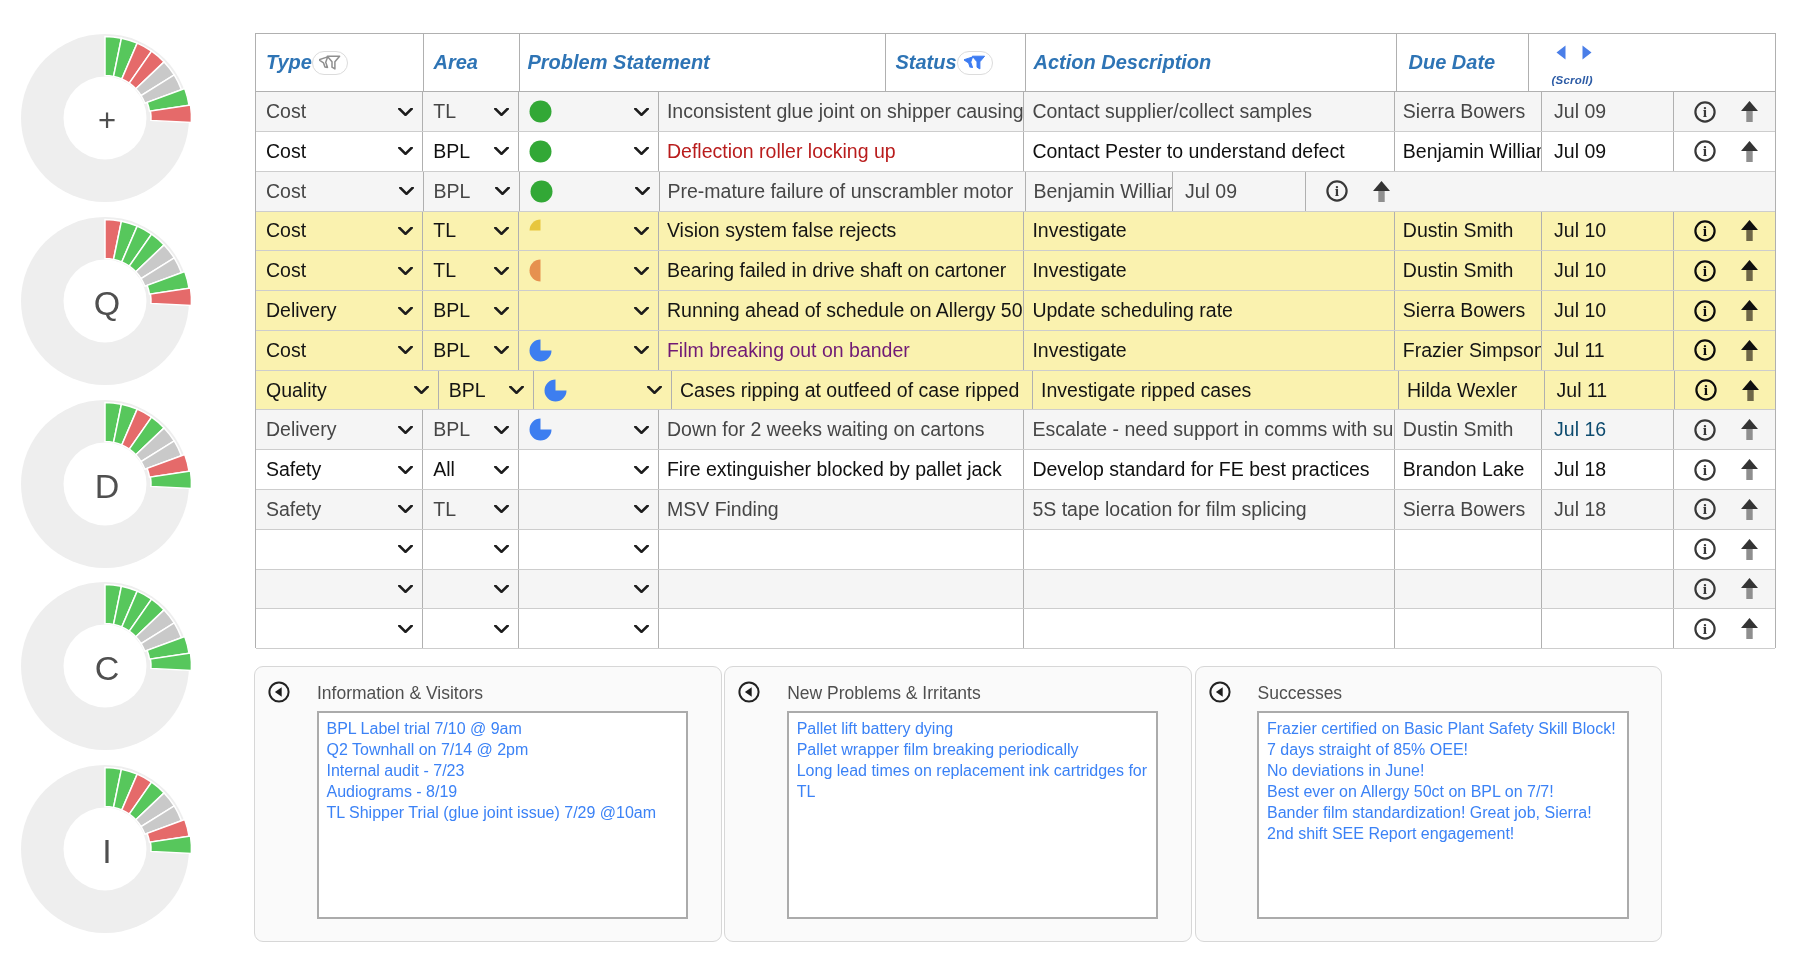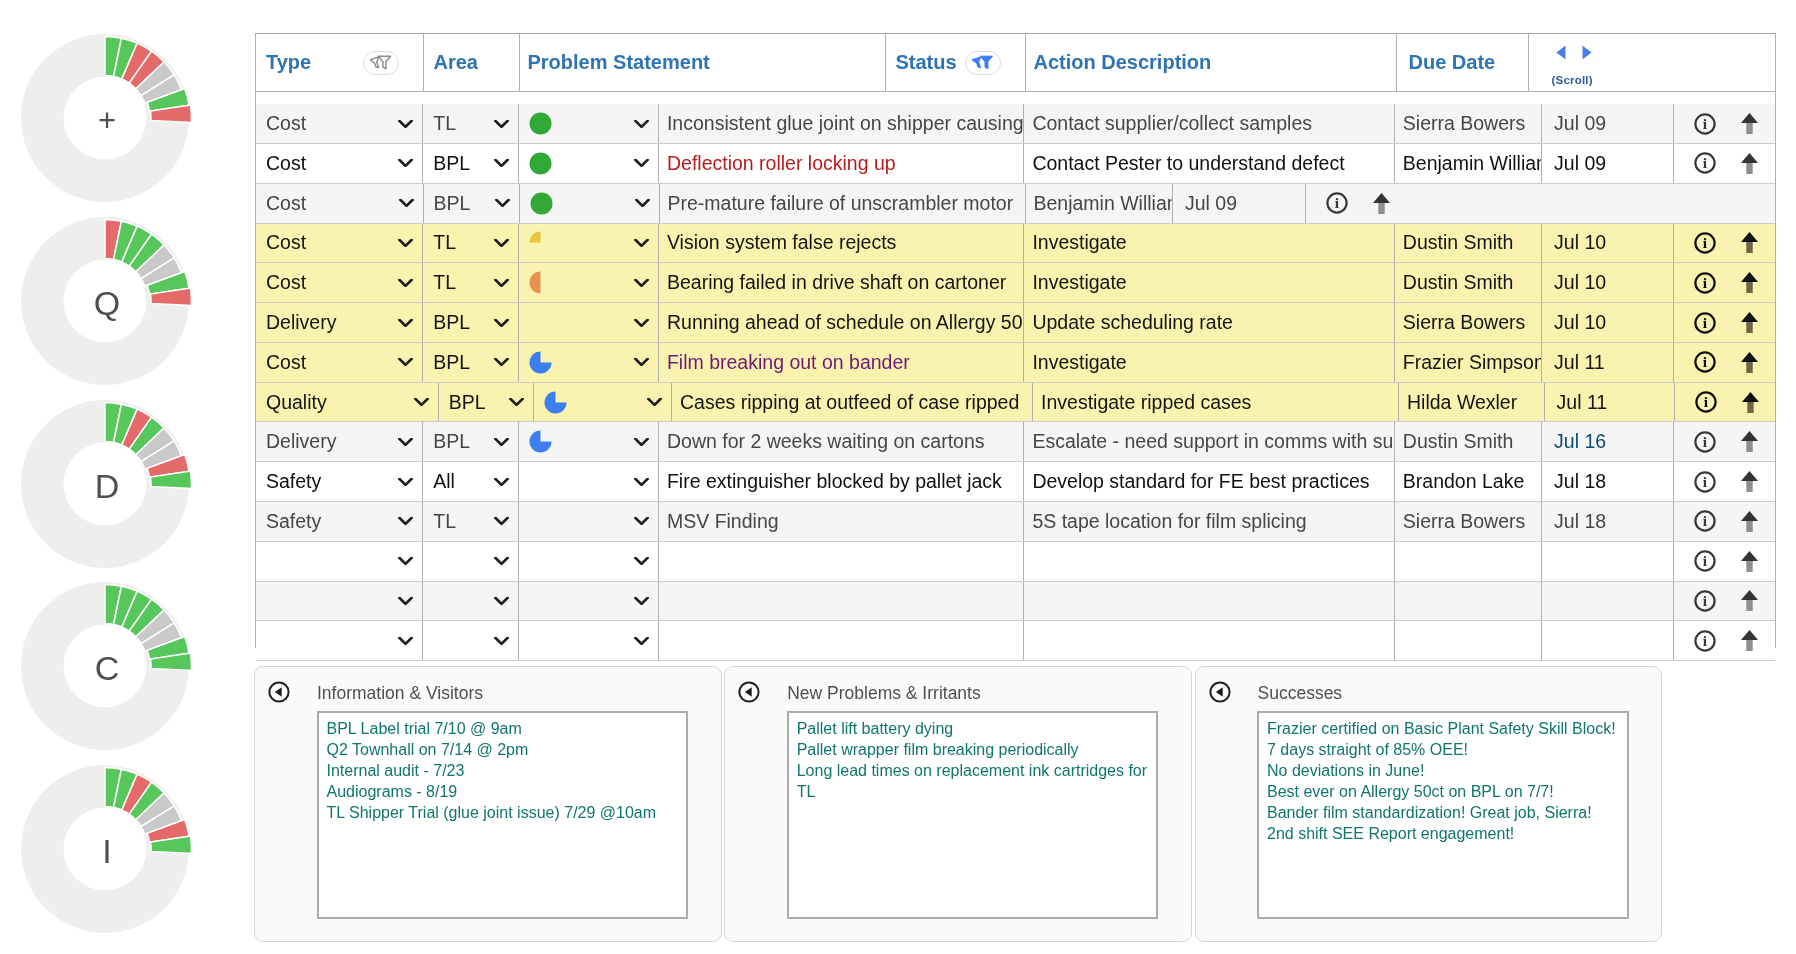--- a/index.html
+++ b/index.html
@@ -2,35 +2,35 @@
 <html><head>
 <meta charset="utf-8">
 <style>
 * { margin:0; padding:0; box-sizing:border-box; }
 html,body { width:1796px; height:954px; background:#ffffff; font-family:"Liberation Sans", sans-serif; overflow:hidden; }
 #stage { position:relative; width:1796px; height:954px; }
 
 
 #tbl { position:absolute; left:255px; top:33px; width:1520.5px; height:615.1px; border:1px solid #b0b0b0; background:#fff; }
 .hdr { position:absolute; left:0; top:0; height:58.3px; width:100%; display:flex; border-bottom:1px solid #b0b0b0; background:#fff; }
-.hc { position:relative; height:100%; border-right:1px solid #b0b0b0; display:flex; align-items:center; justify-content:space-between; padding-left:10px; padding-right:24px; color:#2e74b5; font-size:20px; font-weight:bold; }
+.hc { position:relative; height:100%; border-right:1px solid #b0b0b0; display:flex; align-items:center; justify-content:flex-start; padding-left:10px; padding-right:24px; color:#2e74b5; font-size:20px; font-weight:bold;font-style:italic; }
 .fpill { width:36px; height:24px; border:1px solid #dcdcdc; border-radius:12px; background:#fff; display:flex; align-items:center; justify-content:center; }
 .scrollhdr { width:100%; height:100%; display:flex; flex-direction:column; align-items:center; justify-content:flex-start; padding-top:11px; gap:14px; }
 .tris { display:flex; gap:16px; align-items:center; margin-left:4px; }
 .scrolltxt { font-size:11.5px; font-weight:bold; color:#2d5ca6; letter-spacing:0.2px; }
-.row { position:absolute; left:0; height:39.77px; width:100%; display:flex; border-bottom:1px solid #cdcdcd;margin-top:12px; }
+.row { position:absolute; left:0; height:39.77px; width:100%; display:flex; border-bottom:1px solid #cdcdcd; }
 .c { position:relative; height:100%; border-right:1px solid #b0b0b0; display:flex; align-items:center; font-size:19.5px; white-space:nowrap; overflow:hidden; }
 .cf { justify-content:space-between; padding-left:10px; padding-right:9px; }
 .row .last { border-right:none; }
 
 
 .panel { position:absolute; top:666px; width:467.5px; height:276px; background:#fafafa; border:1px solid #d7d7d7; border-radius:9px; }
 .picon { position:absolute; left:11px; top:12px; }
 .ptitle { position:absolute; left:62px; top:16px; font-size:17.5px; color:#4f4f4f; }
-.pbox { position:absolute; left:61.5px; top:44px; width:371.5px; height:208px; background:#fff; border:2px solid #ababab; padding:5px 8px; font-size:16px; line-height:21px; color:#0f766e; overflow:hidden; }
+.pbox { position:absolute; left:61.5px; top:44px; width:371.5px; height:208px; background:#fff; border:2px solid #ababab; padding:5px 8px; font-size:16px; line-height:21px; color:#3b82f6; overflow:hidden; }
 </style>
 </head>
 <body>
 <div id="stage">
 <svg style="position:absolute;left:8.5px;top:21.5px" width="192" height="192" viewBox="0 0 192 192">
       <circle cx="96" cy="96" r="84" fill="#eeeeee"></circle>
       <circle cx="96" cy="96" r="41.5" fill="#ffffff"></circle>
       <path d="M96.00 14.50 A81.5 81.5 0 0 1 112.42 16.17 L104.56 54.37 A42.5 42.5 0 0 0 96.00 53.50 Z" fill="#57c75c" stroke="#ffffff" stroke-width="1.5"></path>
       <path d="M112.42 16.17 A81.5 81.5 0 0 1 128.17 21.12 L112.78 56.95 A42.5 42.5 0 0 0 104.56 54.37 Z" fill="#57c75c" stroke="#ffffff" stroke-width="1.5"></path>
       <path d="M128.17 21.12 A81.5 81.5 0 0 1 142.60 29.14 L120.30 61.13 A42.5 42.5 0 0 0 112.78 56.95 Z" fill="#e56a6a" stroke="#ffffff" stroke-width="1.5"></path>

